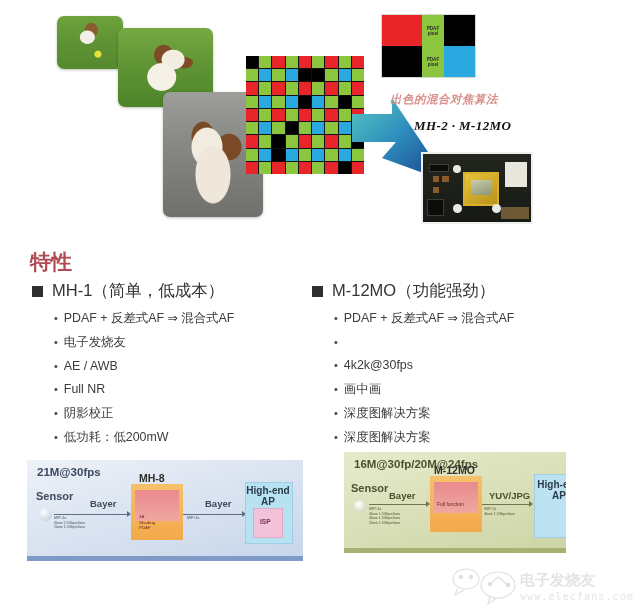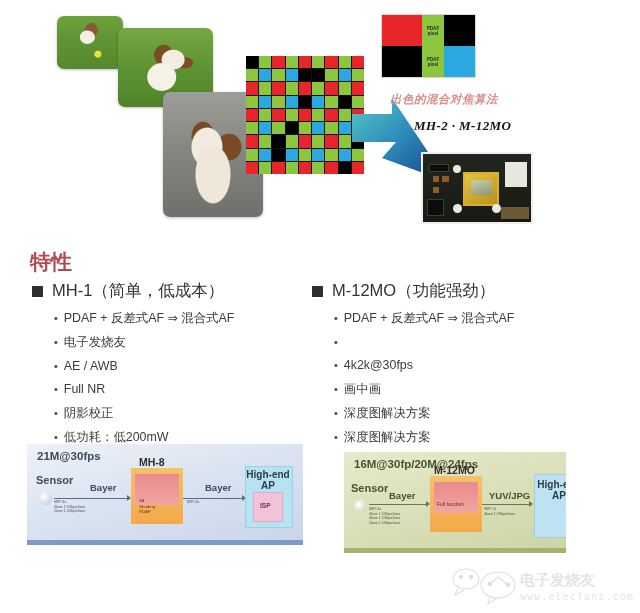--- a/index.html
+++ b/index.html
@@ -83,21 +83,21 @@
   #colR{left:312px;top:280px;width:310px;}
   .head{display:flex;align-items:center;gap:9px;font-size:16.5px;color:#333;margin-bottom:9px;}
   .head .sq{width:11px;height:11px;background:#2f2f2f;flex:none;}
   .blist{margin:0;padding:0;list-style:none;}
   .blist li{display:flex;align-items:flex-start;gap:6px;font-size:12.4px;color:#3c3c3c;
       margin:0 0 9.5px 22px;line-height:1.15;}
   .blist li .dot{font-size:11px;line-height:14px;color:#3c3c3c;}
 
   
   .diag{position:absolute;overflow:hidden;}
-  #diagL{left:27px;top:444px;width:276px;height:96px;
+  #diagL{left:27px;top:460px;width:276px;height:96px;
       background:linear-gradient(165deg,#eef2f8 0%,#dbe4f1 45%,#c9d6ea 100%);
       border-bottom:5px solid #7e9ac6;}
   #diagR{left:344px;top:452px;width:222px;height:96px;
       background:linear-gradient(165deg,#e6eacb 0%,#dae0b9 50%,#cdd5a6 100%);
       border-bottom:5px solid #a7b272;}
   .dtitle{position:absolute;left:10px;top:6px;font-size:11.5px;font-weight:bold;color:#3b4a60;}
   #diagR .dtitle{color:#4a5130;}
   .sensorlbl{position:absolute;font-size:11px;font-weight:bold;color:#3e4a5e;}
   #diagR .sensorlbl{color:#4a5130;}
   .lens{position:absolute;width:13px;height:13px;border-radius:50%;

